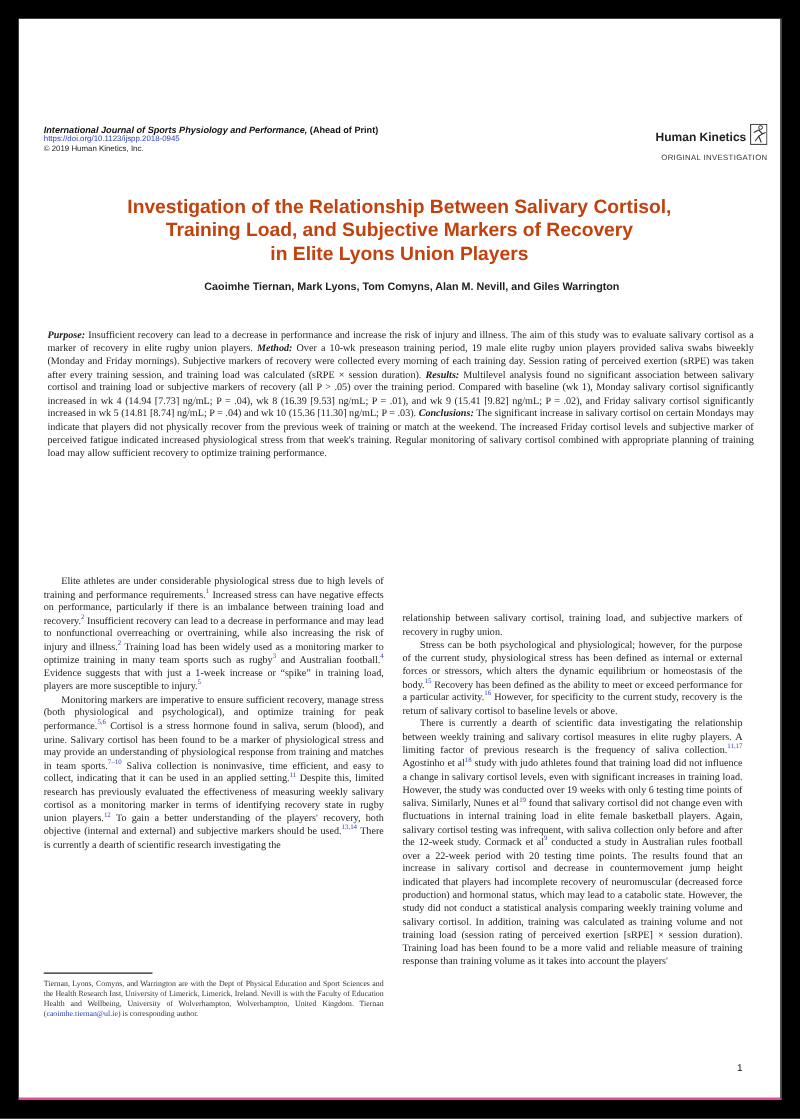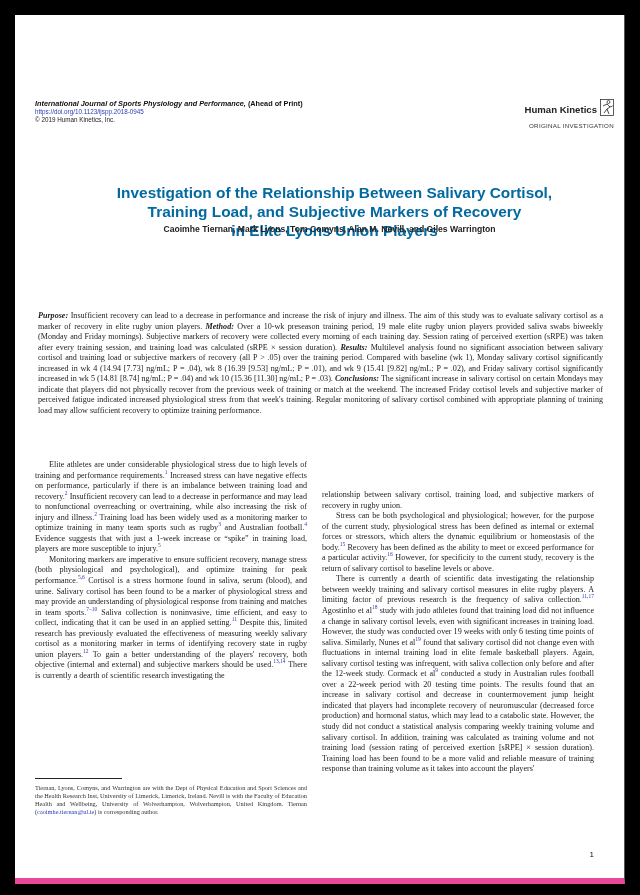--- a/index.html
+++ b/index.html
@@ -2,43 +2,43 @@
 <html><head>
 <meta charset="utf-8">
 <style>
   html, body { margin: 0; padding: 0; }
   body {
     width: 640px; height: 895px; background: #000; position: relative; overflow: hidden;
     font-family: "Liberation Serif", serif; color: #111;
   }
   .page {
     position: absolute; left: 15px; top: 15px; width: 609px; height: 863px;
-    background: #fff; border-right: 1px solid #555; border-bottom: 6px solid #ec4899;
+    background: #fff; border-right: 1px solid #555; border-bottom: 2px solid #ec4899;
   }
   .hdr-left { position: absolute; left: 20px; top: 84px; font-family: "Liberation Sans", sans-serif; }
   .journal { font-size: 7.3px; font-weight: bold; font-style: italic; color: #111; line-height: 9px; white-space: nowrap; }
   .journal .aop { font-style: normal; }
   .doi { font-size: 6.3px; color: #2a3db6; line-height: 8px; }
   .copy { font-size: 6.3px; color: #222; line-height: 8px; }
   .hdr-right { position: absolute; right: 10px; top: 84px; text-align: right; font-family: "Liberation Sans", sans-serif; }
   .hk-row { display: flex; align-items: center; justify-content: flex-end; gap: 3px; margin-left: 26px; }
   .hk-name { font-size: 9.6px; font-weight: bold; color: #222; }
   .hk-logo { width: 14px; height: 17px; }
   .orig { font-size: 6.2px; color: #333; letter-spacing: 0.3px; margin-top: 2px; }
   .title {
-    position: absolute; left: 15px; width: 609px; top: 141px; text-align: center;
-    font-family: "Liberation Sans", sans-serif; font-weight: bold; font-size: 15.4px; line-height: 19px; color: #0369a1; margin-top: 27px;
+    position: absolute; left: 0; width: 609px; top: 141px; text-align: center;
+    font-family: "Liberation Sans", sans-serif; font-weight: bold; font-size: 15.4px; line-height: 19px; color: #c2410c;
   }
   .authors {
     position: absolute; left: 10px; width: 609px; top: 209px; text-align: center;
     font-family: "Liberation Sans", sans-serif; font-weight: bold; font-size: 8.6px; color: #222;
   }
   .abstract {
     position: absolute; left: 23px; top: 248px; width: 565px;
-    font-size: 8.1px; line-height: 10.5px; text-align: justify; color: #222; margin-top: 48px;
+    font-size: 8.1px; line-height: 10.5px; text-align: justify; color: #222;
   }
   .abstract .lbl { font-weight: bold; font-style: italic; }
   .abstract p { margin: 0; }
   .keywords { margin-top: 7px !important; }
   .col {
     position: absolute; top: 445px; width: 272px;
     font-size: 8.1px; line-height: 10.55px; text-align: justify; color: #222;
   }
   .col p { margin: 0; text-indent: 14px; }
   .col p.cont { text-indent: 0; margin-top: 30px; }

